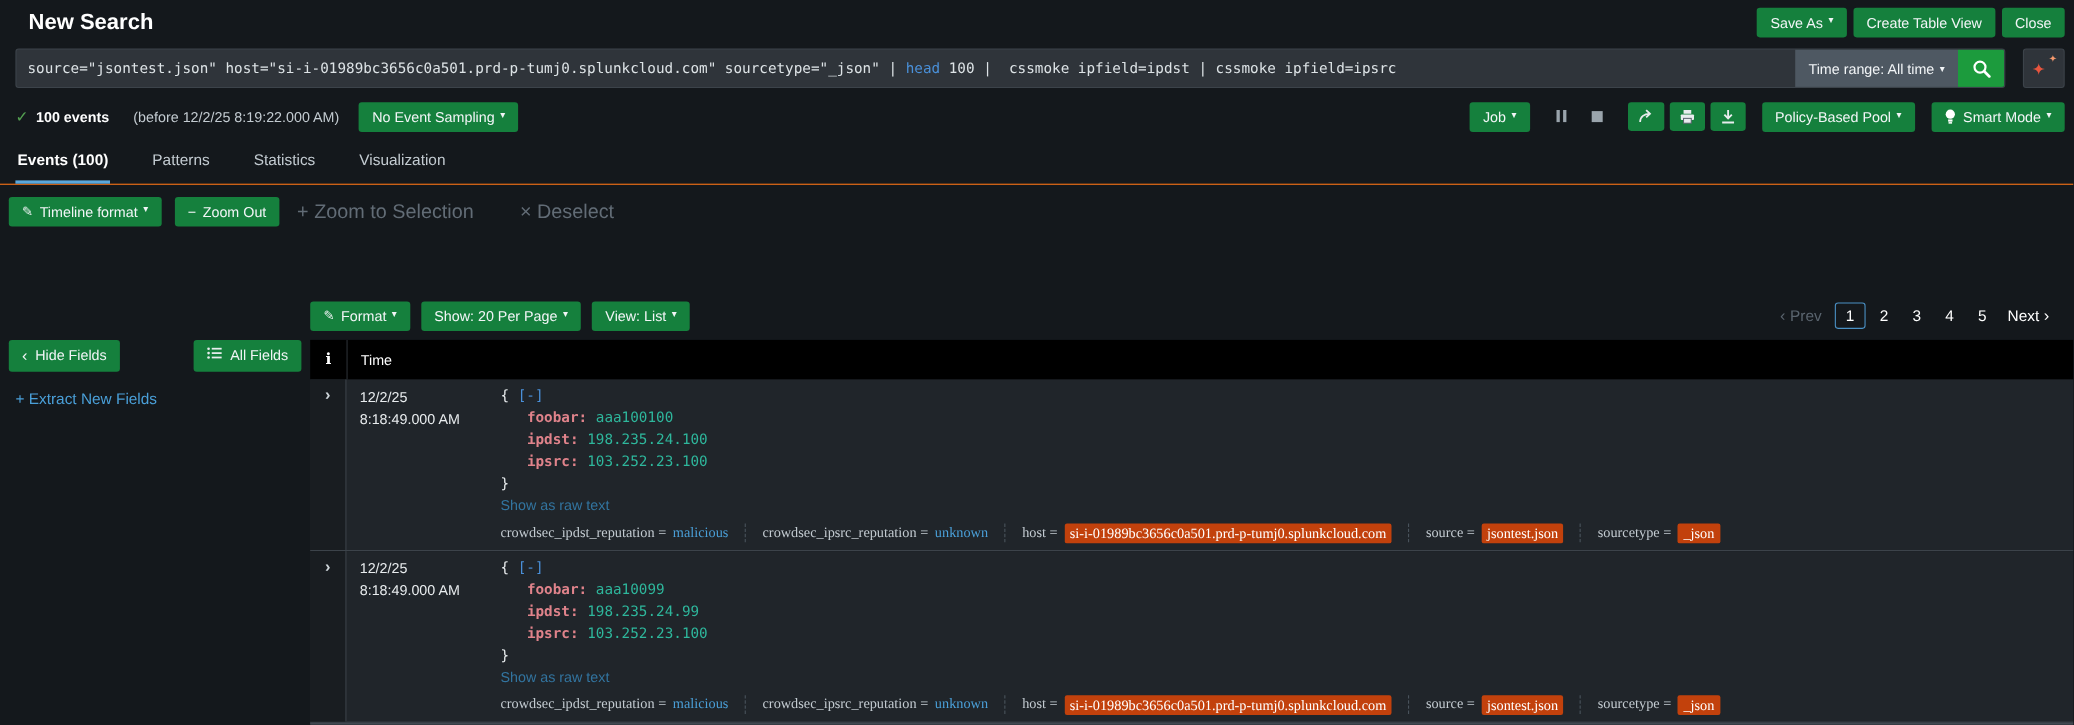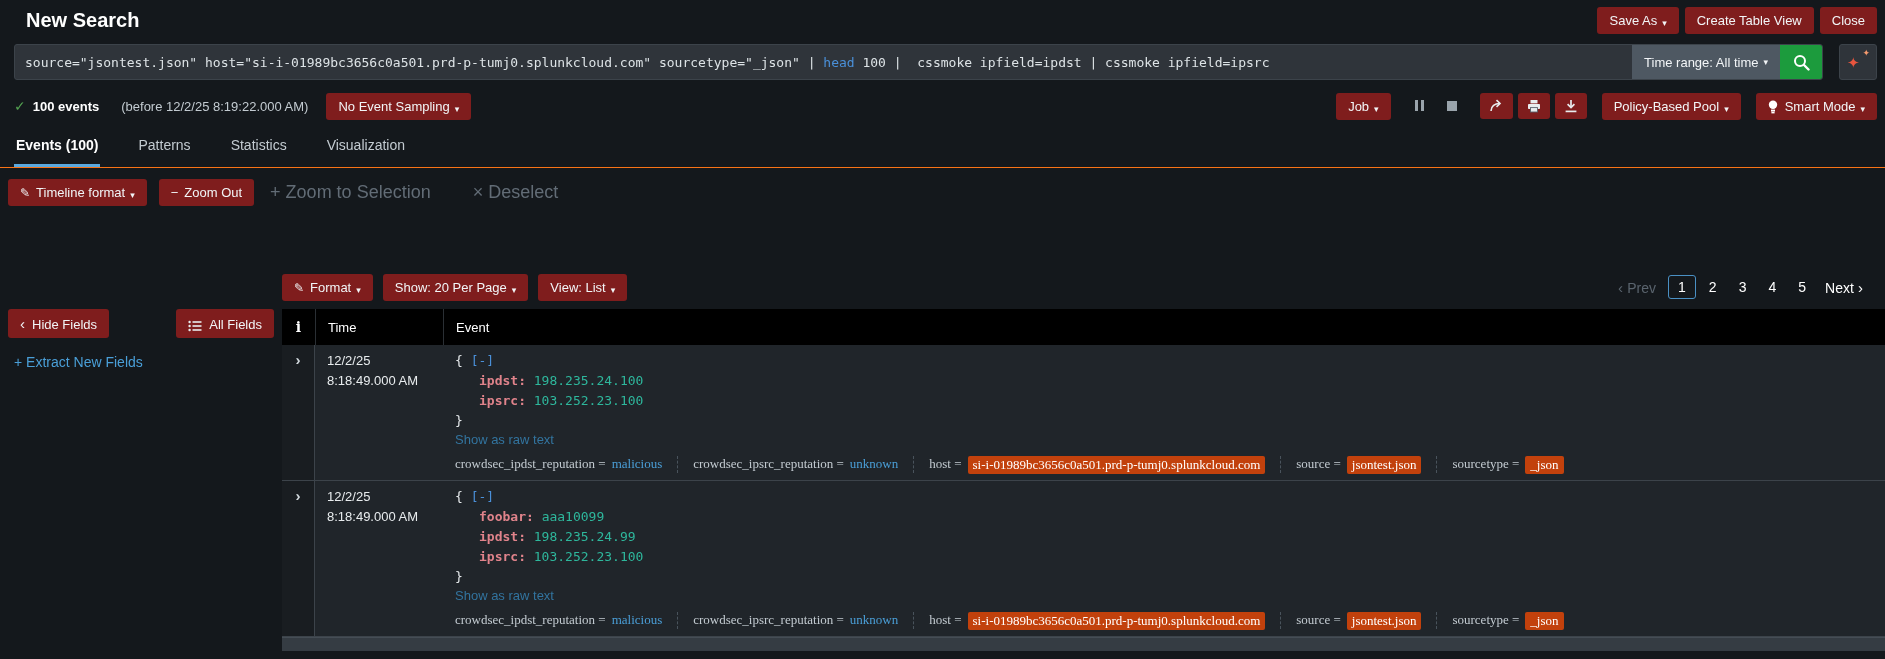--- a/index.html
+++ b/index.html
@@ -4,21 +4,21 @@
 <style>
   * { margin:0; padding:0; box-sizing:border-box; }
   html,body { width:1885px; height:659px; }
   body {
     background:#14181c; color:#e8ecee;
     font-family:"Liberation Sans", sans-serif; font-size:13px;
     overflow:hidden;
   }
   .caret { font-size:9px; margin-left:5px; vertical-align:middle; color:inherit; }
   .btn {
-    display:inline-flex; align-items:flex-end; background:#7f1d1d; color:#f2f5f7;
+    display:inline-flex; align-items:flex-start; background:#15803d; color:#f2f5f7;
     border:none; border-radius:3px; font-family:inherit; font-size:13px;
     padding:6px 12px; cursor:pointer; white-space:nowrap;
   }
   .icon-btn { padding:6px 9px; }
   
   .topbar { height:36px; display:flex; align-items:center; padding:4px 8px 0 26px; }
   .page-title { font-size:20px; font-weight:bold; color:#fff; }
   .topbar-actions { margin-left:auto; display:flex; gap:6px; }
   
   .search-row { display:flex; margin:8px 8px 0 14px; height:36px; gap:16px; }
@@ -284,35 +284,33 @@
         <span class="page-num">5</span>
         <span class="page-next"><span>Next</span><span class="chev"> ›</span></span>
       </div>
     </div>
 
     <div class="tbl-header">
       <div class="hcol-i">i</div>
       <div class="hcol-time">
           <span>Time</span>
         </div>
-      <div class="hcol-event">
-          <span>Event</span>
-        </div>
     </div>
 
     <div class="erow">
       <div class="rcol-i"><span class="expand-chevron">›</span></div>
       <div class="row-body">
         <div class="cell-time">
           <div>12/2/25</div>
           <div>8:18:49.000 AM</div>
         </div>
         <div class="cell-event">
           <div class="json">
             <div><span>{</span> <span class="jcollapse">[-]</span></div>
+            <div class="json-indent"><span class="jkey">foobar:</span> <span class="jval">aaa100100</span></div>
             <div class="json-indent"><span class="jkey">ipdst:</span> <span class="jval">198.235.24.100</span></div>
             <div class="json-indent"><span class="jkey">ipsrc:</span> <span class="jval">103.252.23.100</span></div>
             <div><span>}</span></div>
           </div>
           <a class="raw-link">Show as raw text</a>
           <div class="meta-line">
             <div class="meta-pair">
                 <span>crowdsec_ipdst_reputation =</span>
                 <span class="meta-value link">malicious</span>
               </div>

